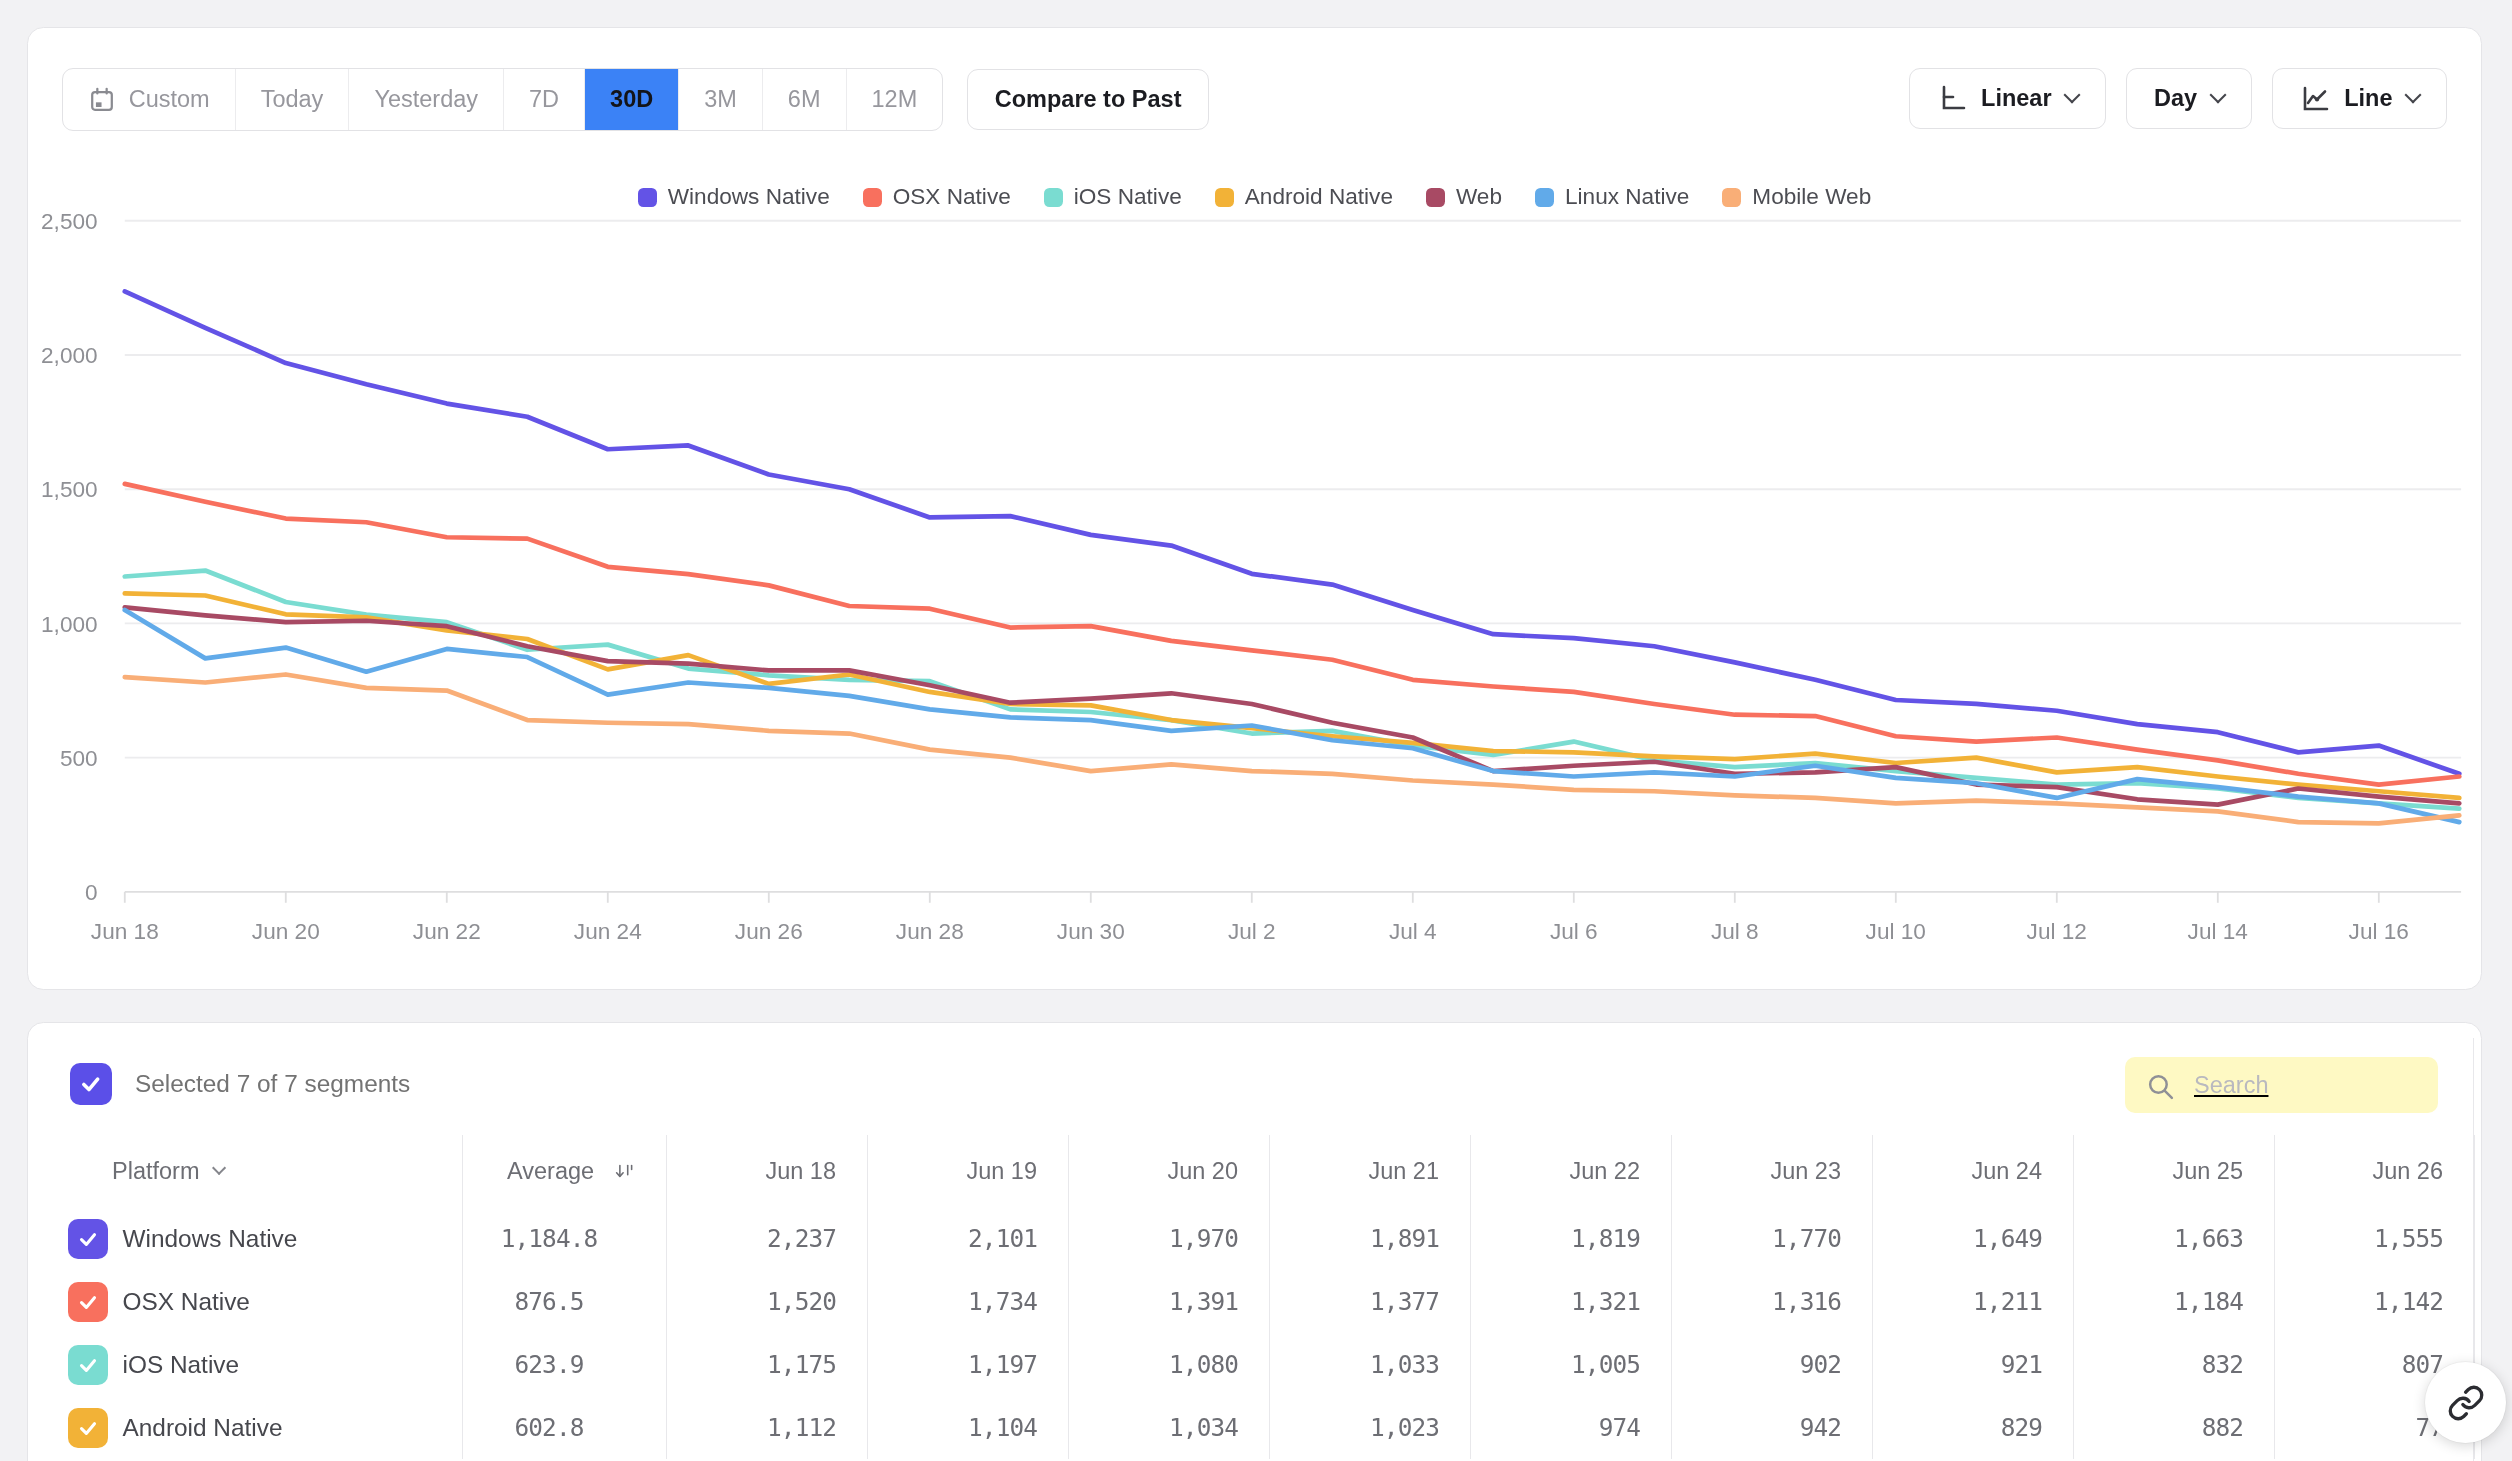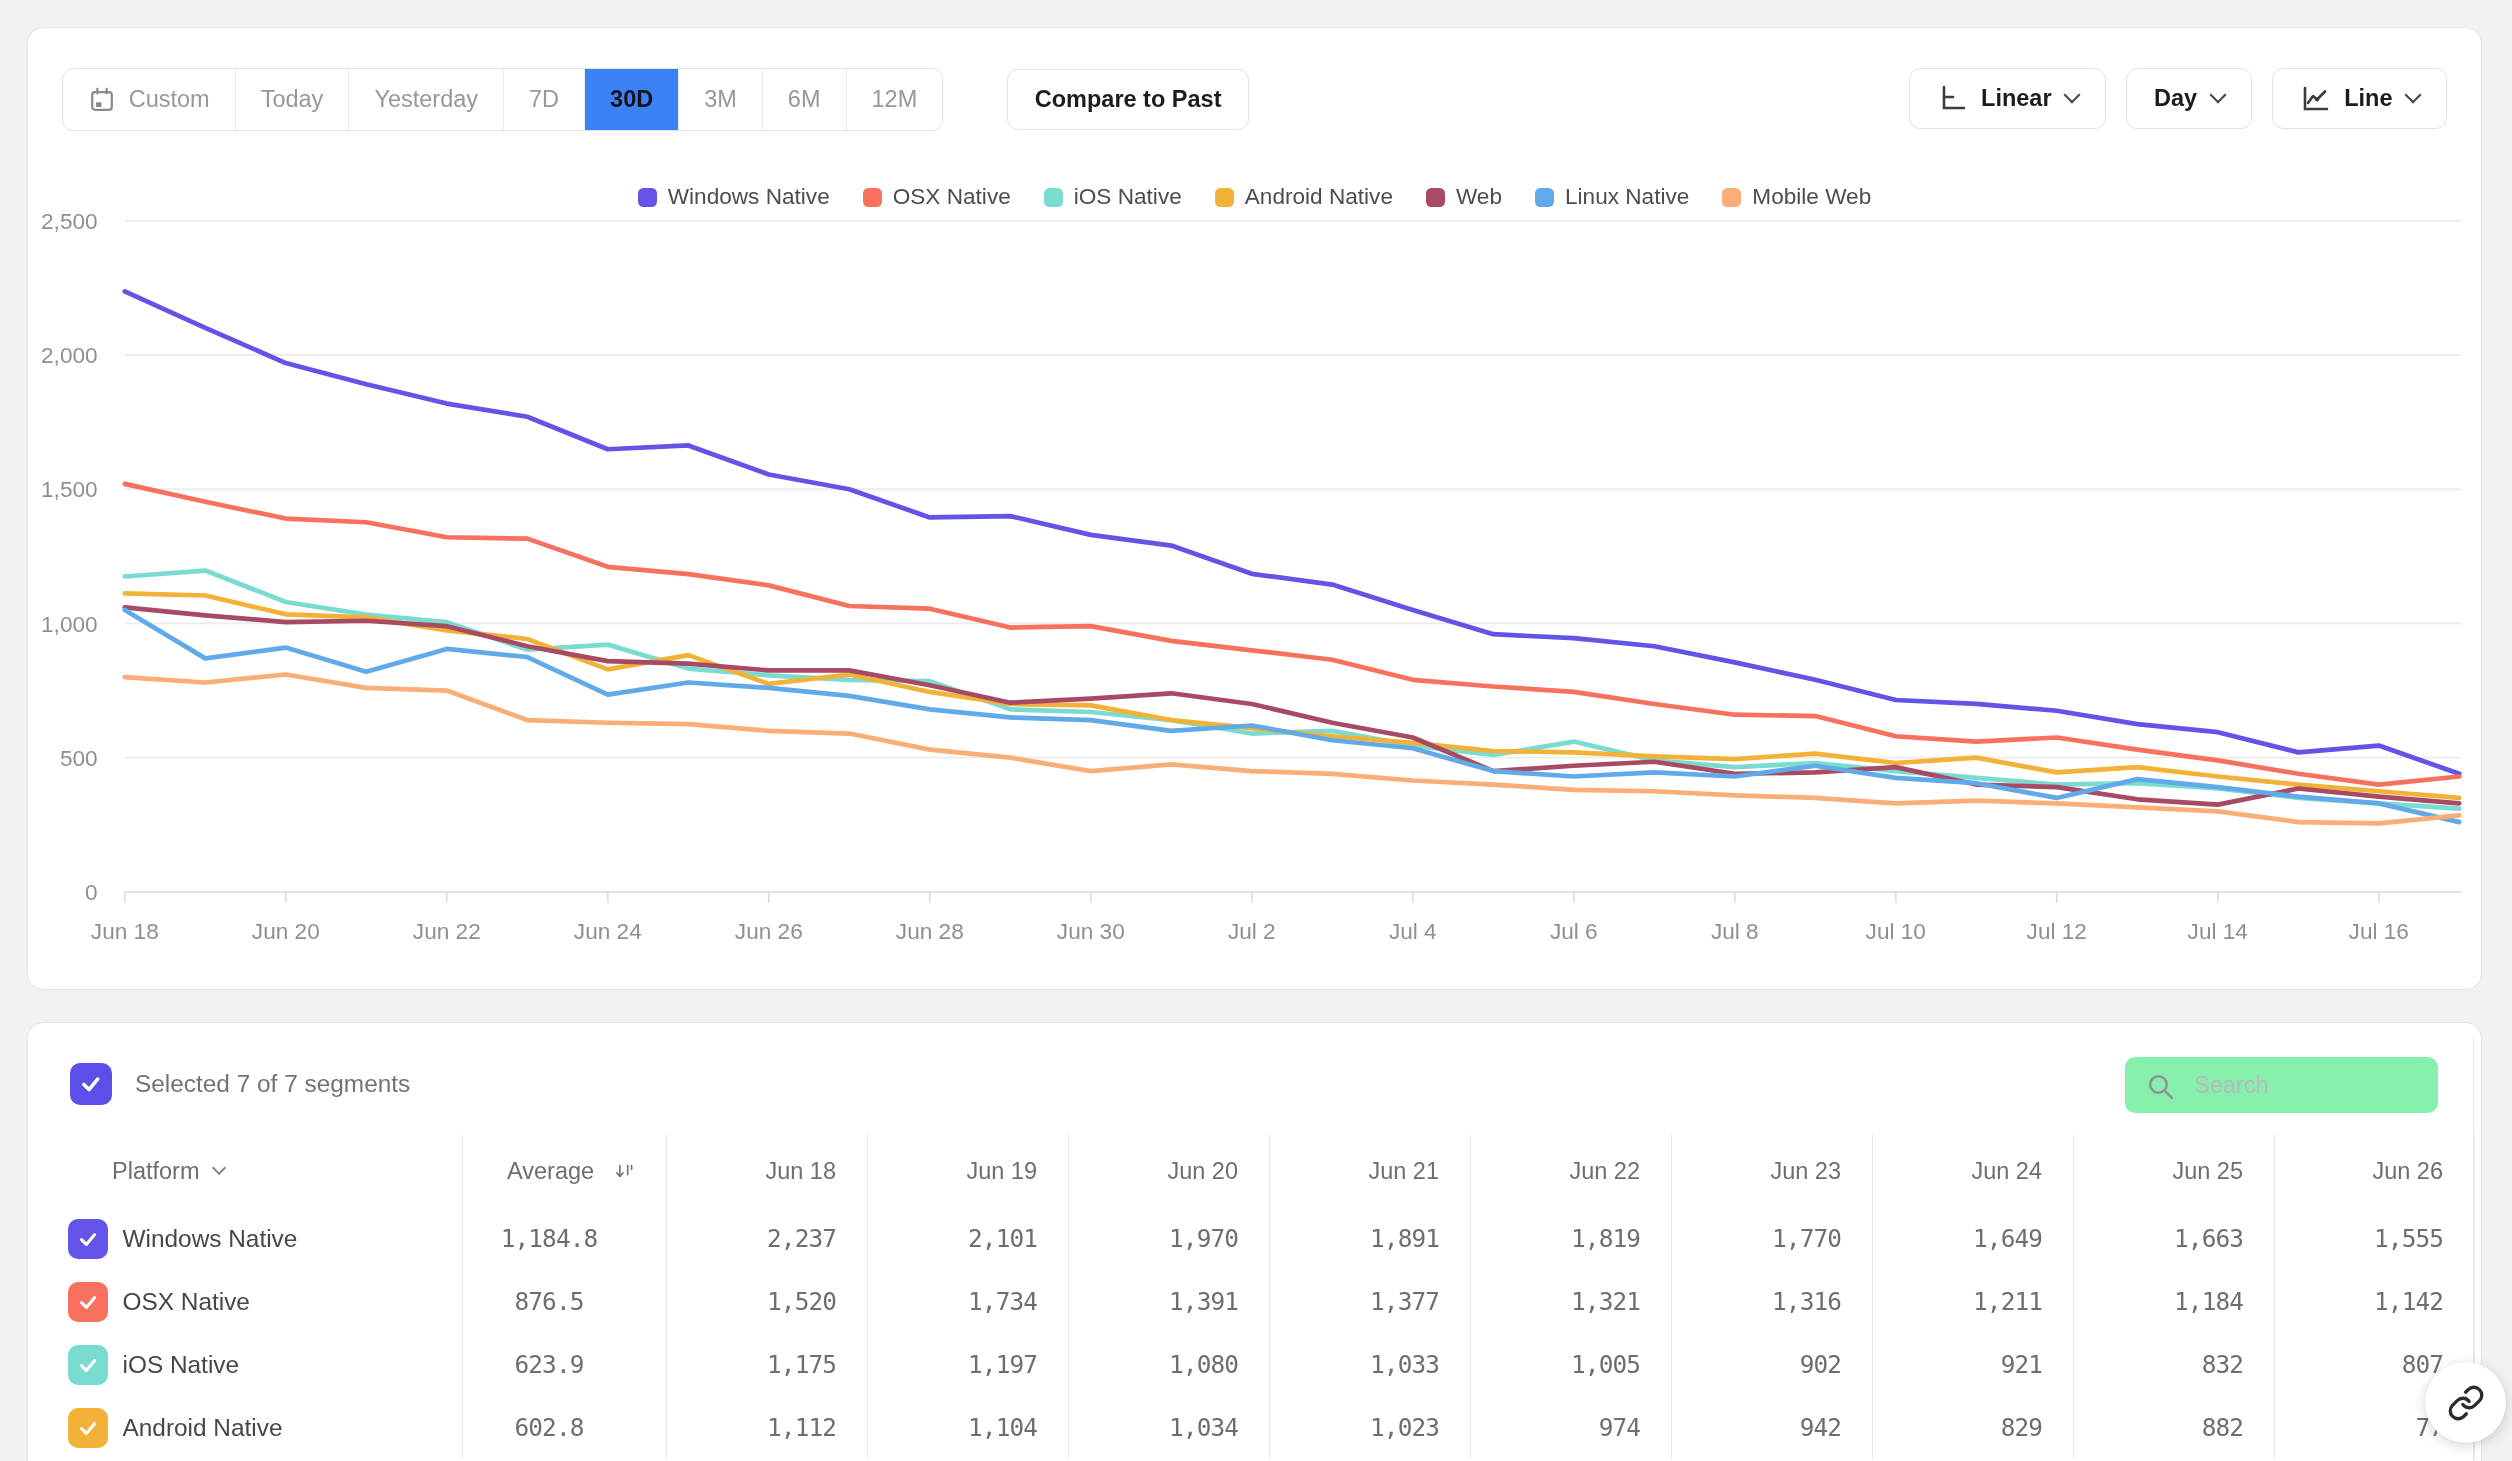--- a/index.html
+++ b/index.html
@@ -11,21 +11,21 @@
   }
   .card{
     position:absolute;left:27px;background:#ffffff;
     border:1.4px solid #e5e5e8;border-radius:16.3px;
     width:2455px;box-sizing:border-box;
   }
   #chart-card{top:27px;height:963px;}
   #table-card{top:1022px;height:561px;}
 
   
-  .tb-left{position:absolute;top:40px;left:34px;display:flex;align-items:center;gap:40px;}
+  .tb-left{position:absolute;top:40px;left:34px;display:flex;align-items:center;}
   .tb-right{position:absolute;top:40px;right:34px;display:flex;align-items:center;gap:20px;}
   .seg{display:flex;align-items:stretch;height:61px;border:1.4px solid #e2e2e5;border-radius:11px;overflow:hidden;background:#fff;}
   .seg button{
     appearance:none;background:transparent;border:none;border-left:0.9px solid #ececee;
     padding:0 25px;font:23.5px "Liberation Sans",sans-serif;color:#97979d;cursor:pointer;
     display:flex;align-items:center;gap:12.7px;white-space:nowrap;
   }
   .seg button:first-child{border-left:none;}
   .seg button.sel{background:#3b82f6;color:#131419;font-weight:700;}
   .btn{
@@ -45,22 +45,22 @@
   .leg-label{font:22.6px "Liberation Sans",sans-serif;color:#4c4d53;}
 
   
   #plot-svg{position:absolute;left:0;top:0;}
 
   
   #selall-box{position:absolute;left:42px;top:40px;width:42px;height:42px;border-radius:10px;
     display:flex;align-items:center;justify-content:center;cursor:pointer;}
   #selall-label{position:absolute;left:107px;top:40px;height:42px;display:flex;align-items:center;
     font:24.4px "Liberation Sans",sans-serif;color:#737373;}
-  #search{position:absolute;right:43px;top:34px;width:313px;height:56px;background:#86efac;
-    border-radius:10px;display:flex;align-items:center;}
+  #search{position:absolute;right:43px;top:34px;width:313px;height:56px;background:#fef9c3;
+    border-radius:10px;display:flex;align-items:center;text-decoration:underline;}
   #search input{border:none;background:transparent;outline:none;margin-left:67px;width:226px;
     font:23.5px "Liberation Sans",sans-serif;color:#45464c;}
   #search input::placeholder{color:#b9b9bf;}
   #search svg{position:absolute;left:20px;top:13.6px;}
 
   #table{position:absolute;left:0;top:112px;right:0;}
   .trow{display:flex;height:63px;align-items:center;}
   .trow.head{height:72px;}
   .tcell{box-sizing:border-box;flex:none;height:100%;display:flex;align-items:center;}
   .c-platform{width:434px;padding-left:40px;gap:14.5px;}

